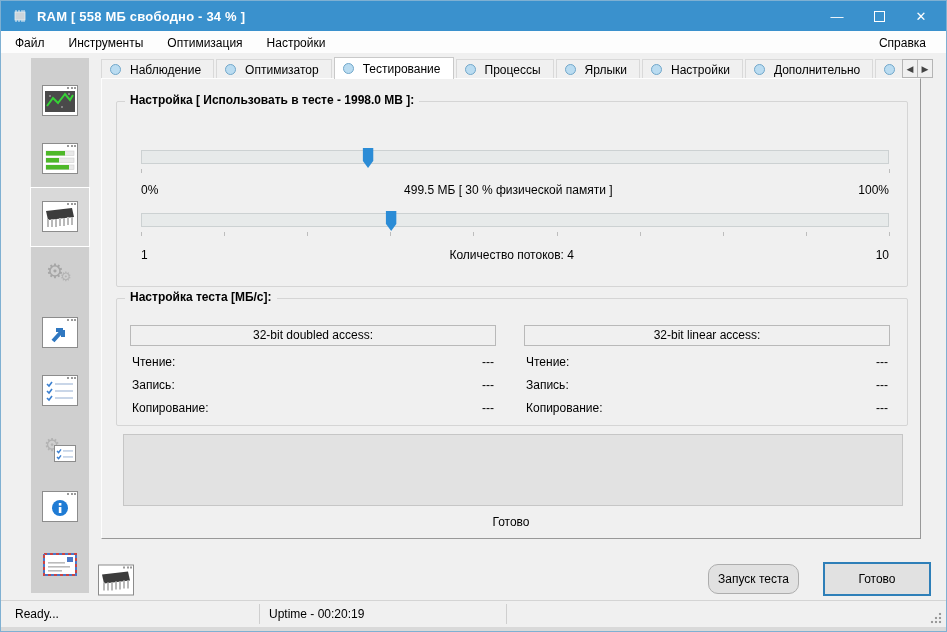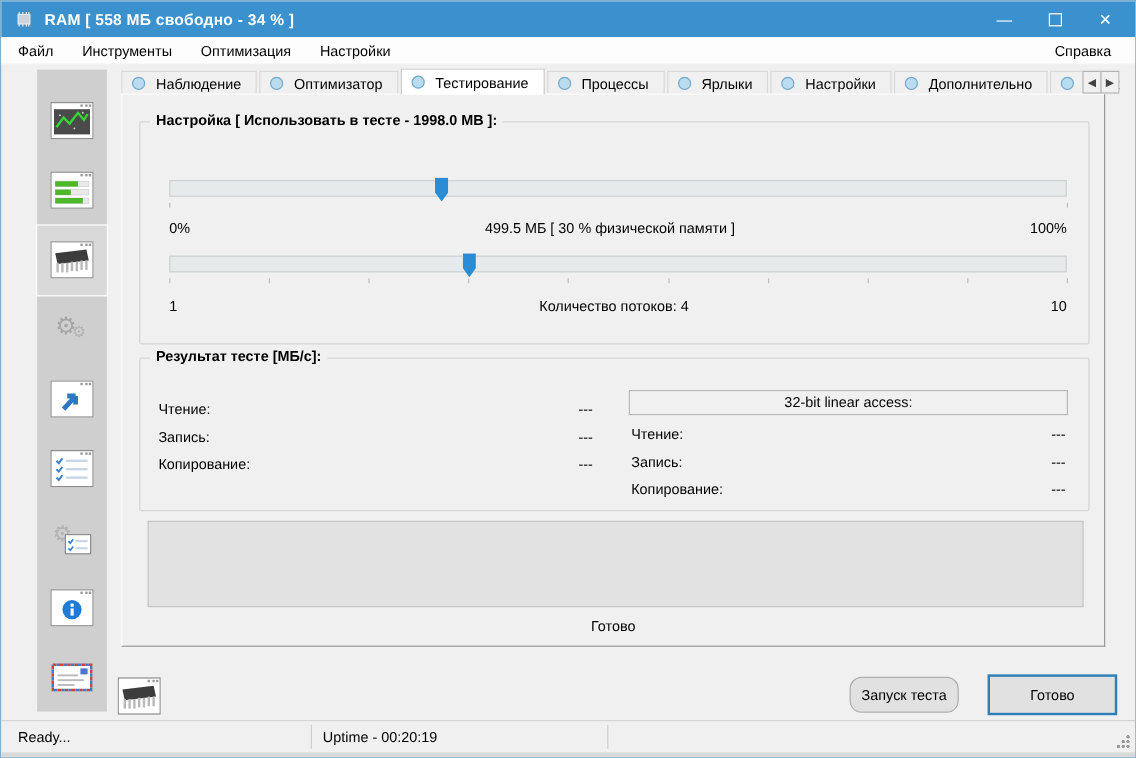--- a/index.html
+++ b/index.html
@@ -317,23 +317,24 @@
           <span style="left: 100%;"></span>
         </div>
       <div class="slider-labels" style="top:146px;">
         <span>1</span>
         <span>Количество потоков: 4</span>
         <span>10</span>
       </div>
     </div>
 
     <div class="groupbox gb-results">
-      <span class="gtitle">Результат тесте [МБ/с]:</span>
+      <span class="gtitle">Настройка теста [МБ/с]:</span>
 
       <div class="res-col left">
+        <div class="res-header">32-bit doubled access:</div>
         <div class="res-row">
             <span>Чтение:</span>
             <span>---</span>
           </div>
         <div class="res-row">
             <span>Запись:</span>
             <span>---</span>
           </div>
         <div class="res-row">
             <span>Копирование:</span>

